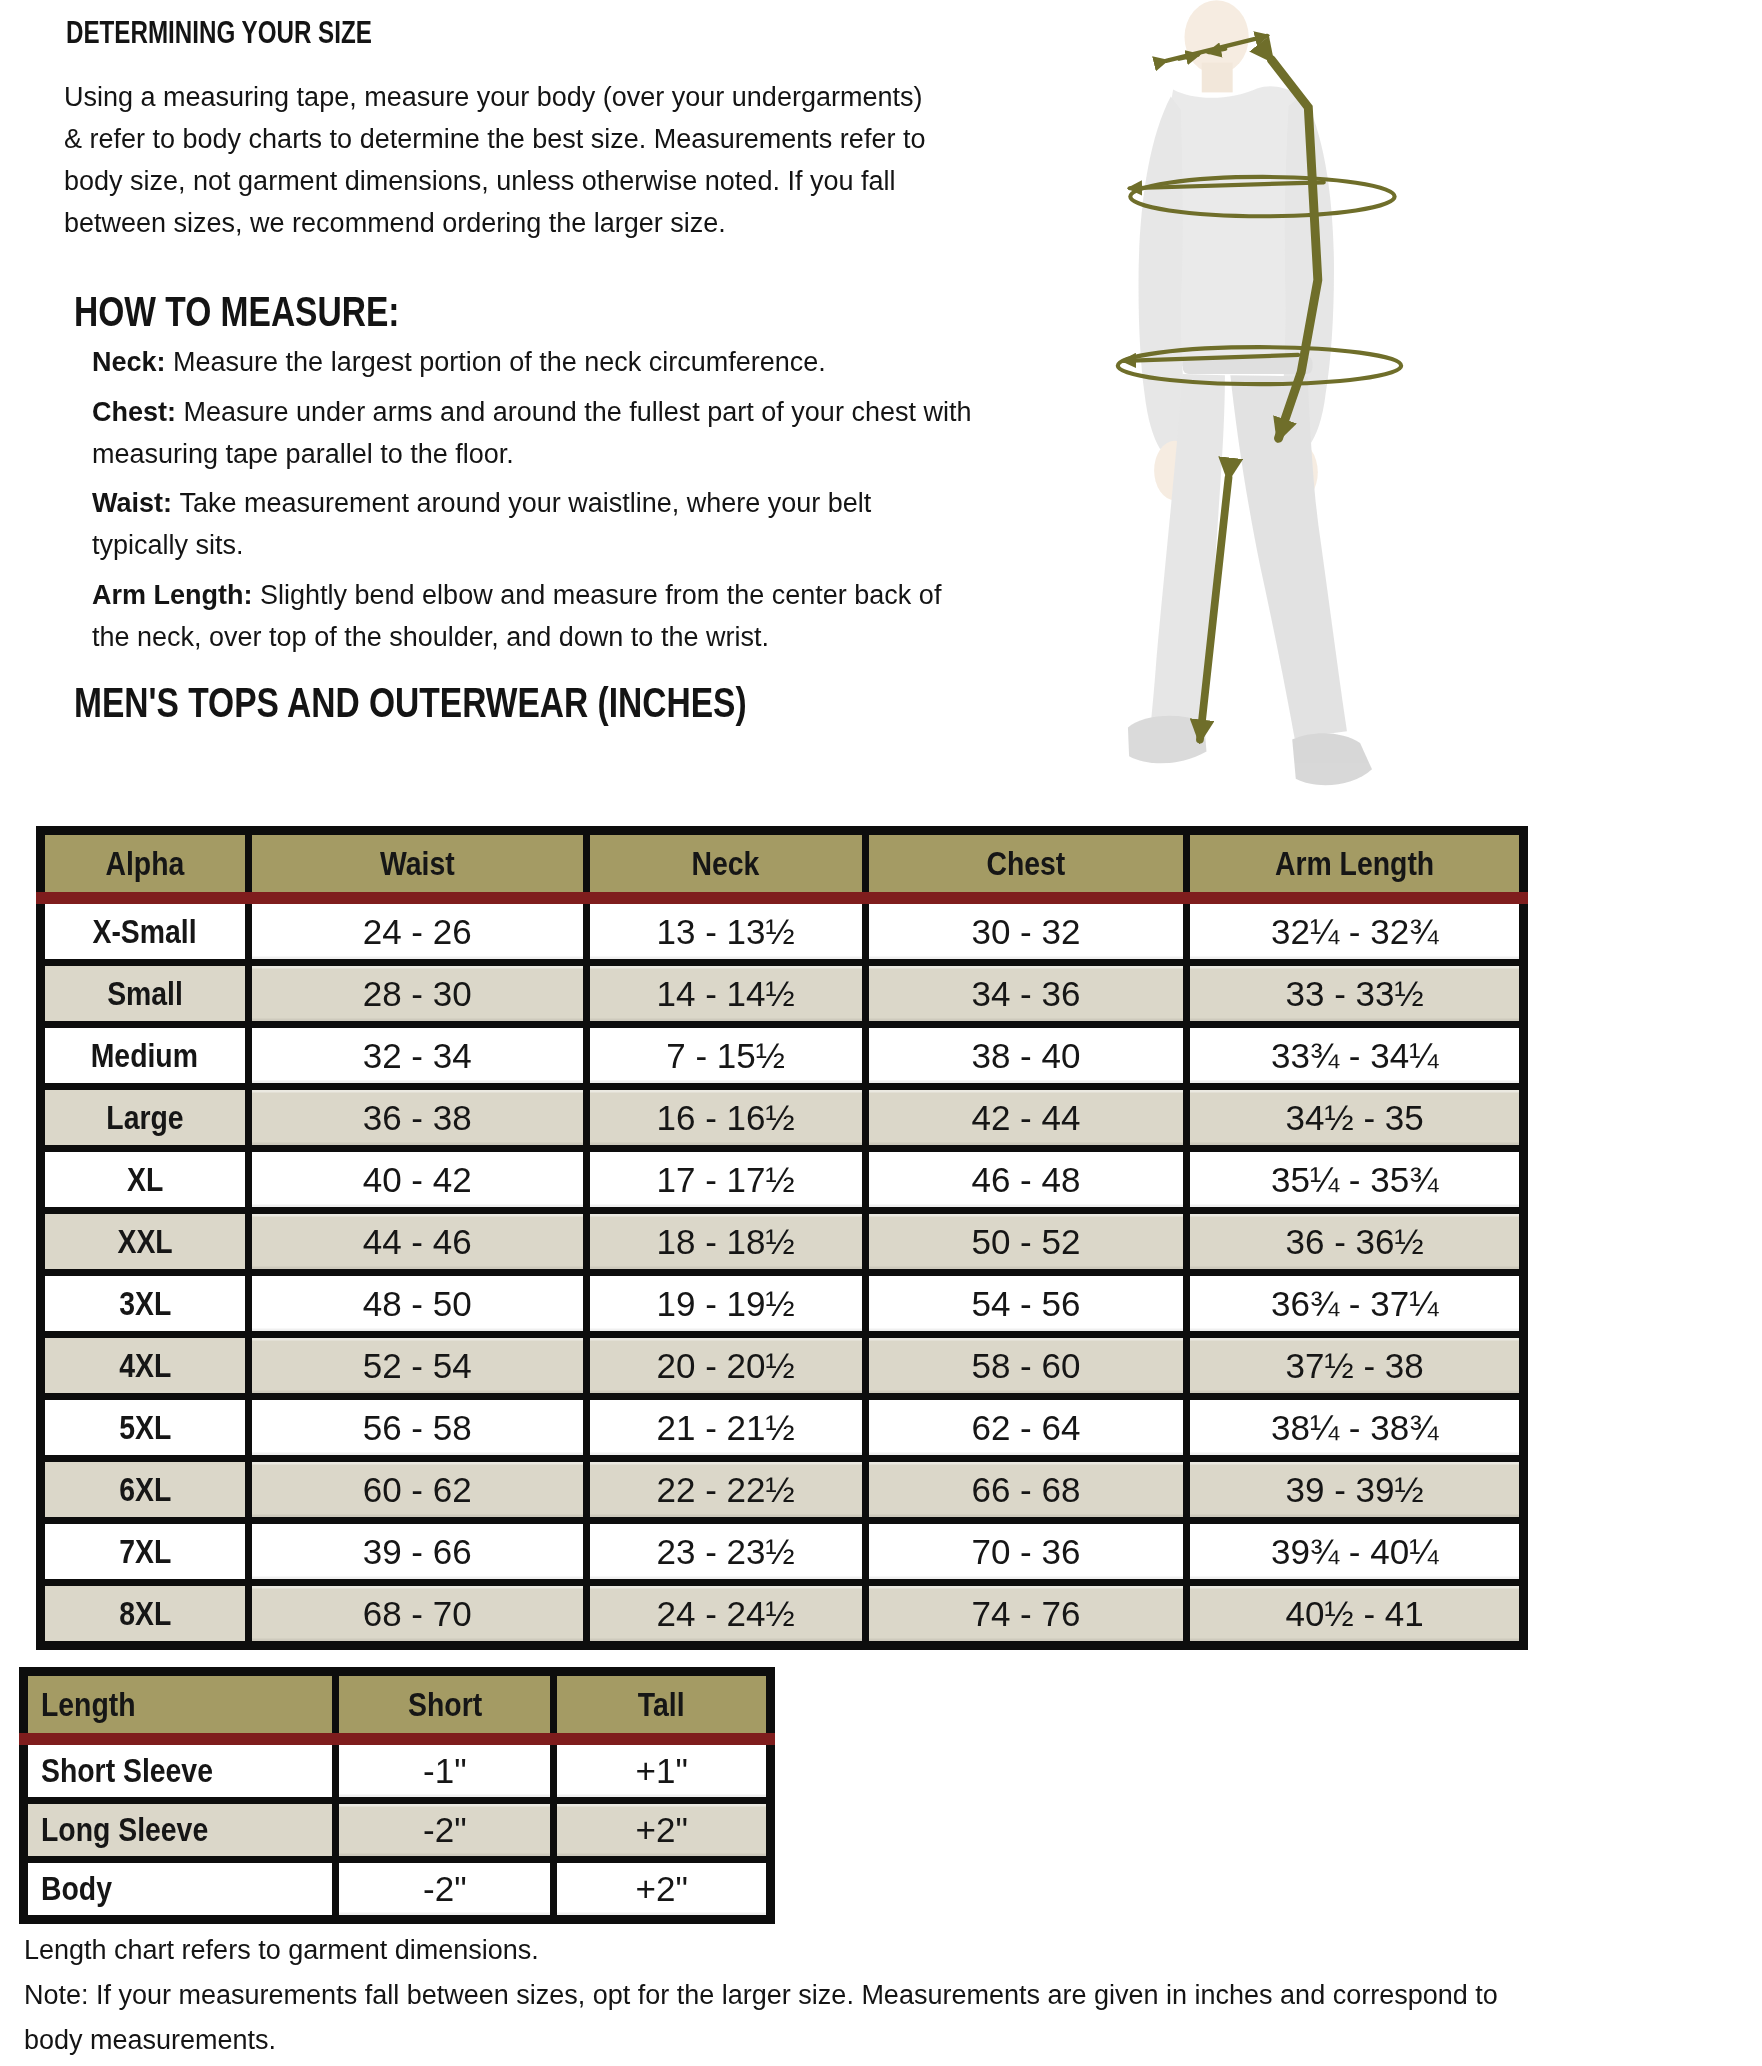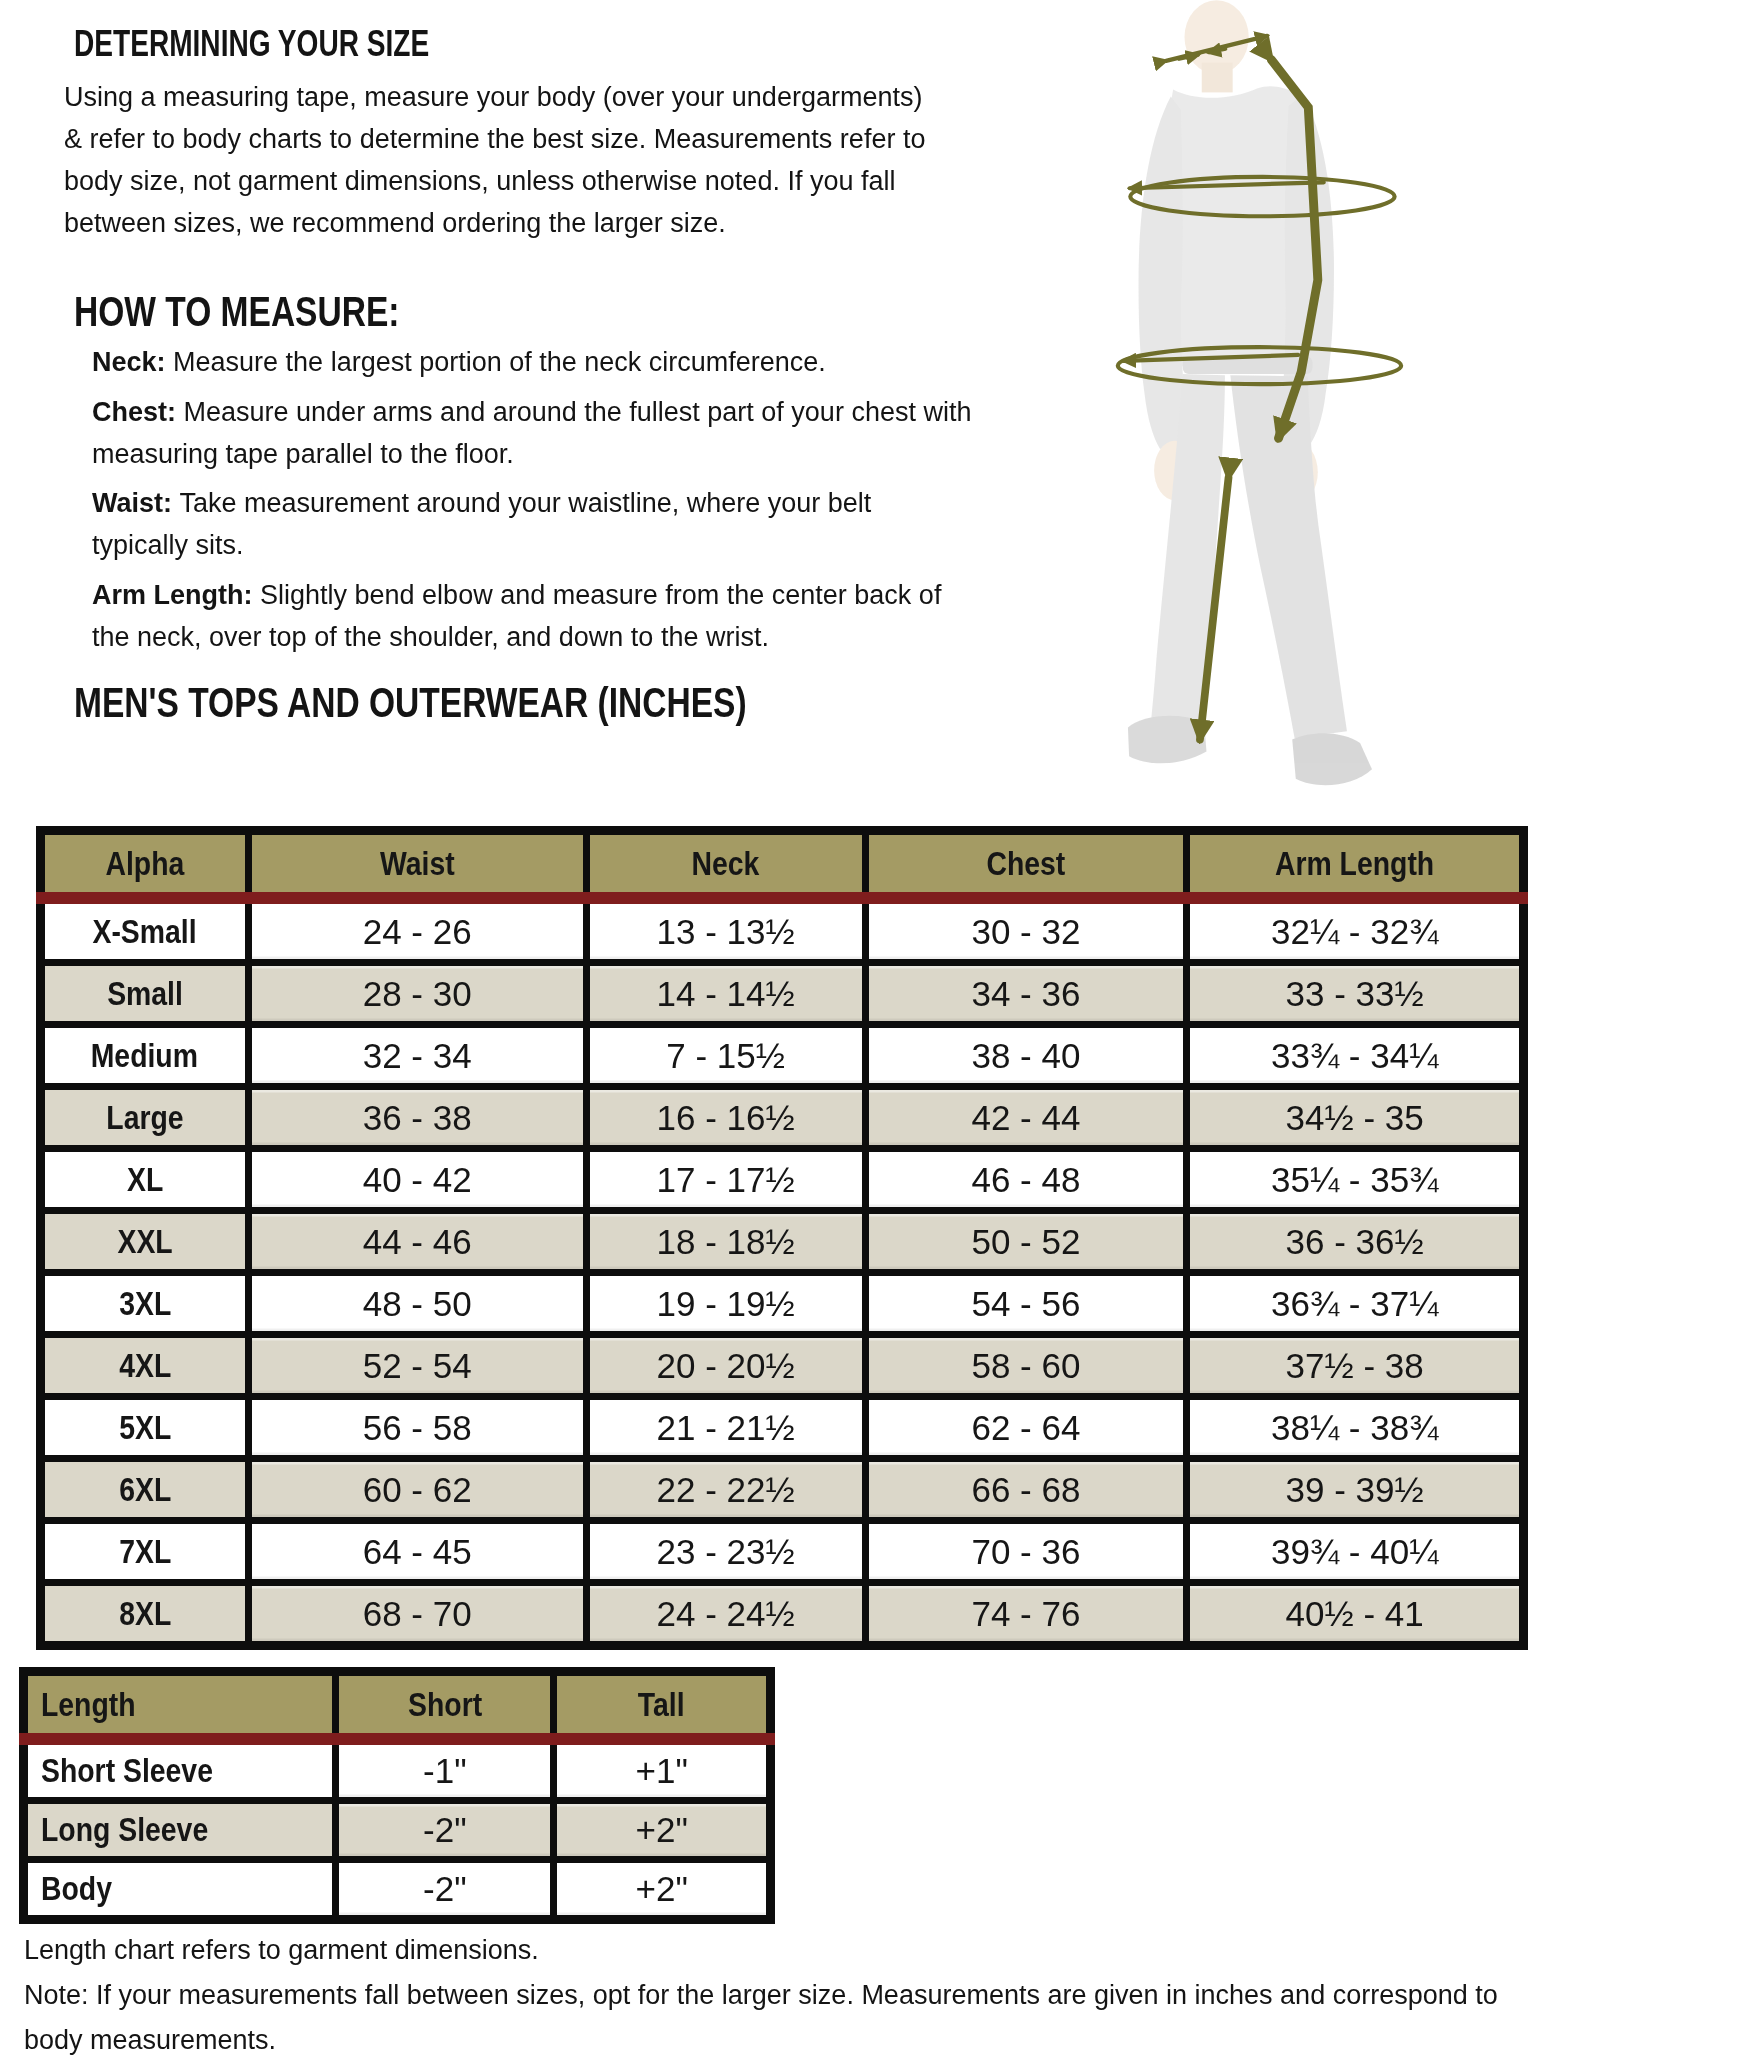--- a/index.html
+++ b/index.html
@@ -6,22 +6,22 @@
   .page {
     position:relative; width:1762px; height:2066px; overflow:hidden;
     background:#ffffff; color:#141414;
     font-family:"Liberation Sans", sans-serif;
   }
   .cond { display:inline-block; transform:scaleX(.78); transform-origin:left center; white-space:pre; }
   .cellcond { display:inline-block; transform:scaleX(.86); transform-origin:center center; white-space:pre; }
   .cellcond-left { display:inline-block; transform:scaleX(.86); transform-origin:left center; white-space:pre; }
 
   h1.page-title {
-    position:absolute; left:62px; top:10.7px; margin:12px;
-    font-size:36px; font-weight:bold; letter-spacing:0;
+    position:absolute; left:62px; top:10.7px; margin:4px;
+    font-size:31px; font-weight:bold; letter-spacing:0;
   }
   .intro {
     position:absolute; left:64px; top:76px; width:929px; margin:0;
     font-size:27px; line-height:42px; white-space:pre-line;
   }
   h2.section-heading { position:absolute; margin:12px; font-size:43px; font-weight:bold; }
   #howto-heading  { left:62px; top:275px; }
   #sizes-heading  { left:62px; top:666px; }
 
   .measure-list { position:absolute; left:64px; top:341px; width:977px;margin-left:28px; }
@@ -207,21 +207,21 @@
         </tr>
         <tr class="alt">
           <th scope="row"><span class="cellcond">6XL</span></th>
           <td>60 - 62</td>
           <td>22 - 22½</td>
           <td>66 - 68</td>
           <td>39 - 39½</td>
         </tr>
         <tr>
           <th scope="row"><span class="cellcond">7XL</span></th>
-          <td>64 - 45</td>
+          <td>39 - 66</td>
           <td>23 - 23½</td>
           <td>70 - 36</td>
           <td>39¾ - 40¼</td>
         </tr>
         <tr class="alt">
           <th scope="row"><span class="cellcond">8XL</span></th>
           <td>68 - 70</td>
           <td>24 - 24½</td>
           <td>74 - 76</td>
           <td>40½ - 41</td>

